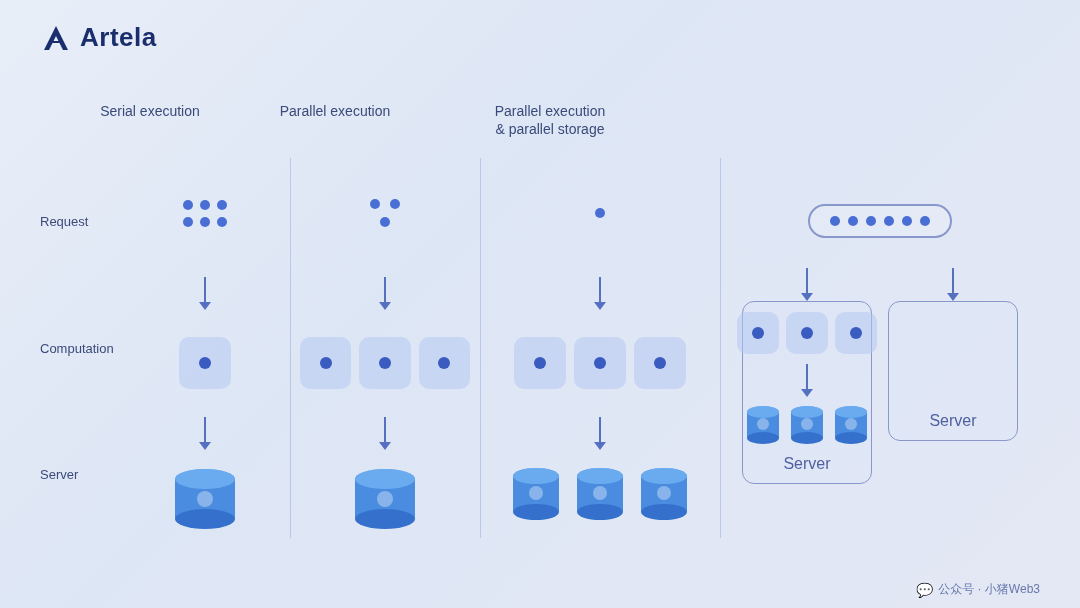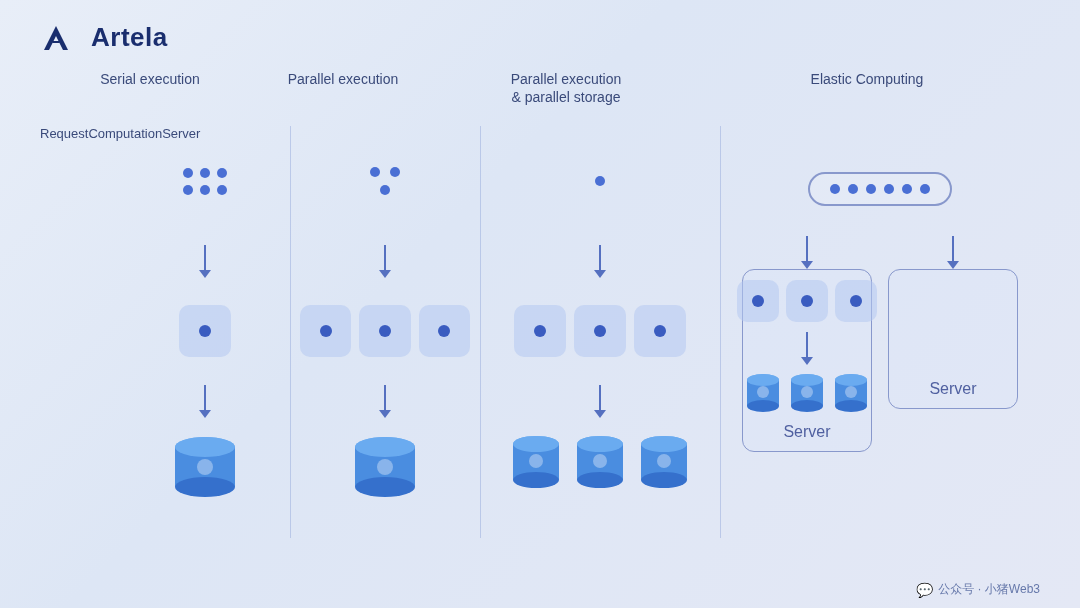--- a/index.html
+++ b/index.html
@@ -11,21 +11,21 @@
       overflow: hidden;
       position: relative;
     }
 
     .logo-area {
       position: absolute;
       top: 22px;
       left: 40px;
       display: flex;
       align-items: center;
-      gap: 19px;
+      gap: 8px;
       text-align: center;
     }
     .logo-text {
       font-size: 26px;
       font-weight: 700;
       color: #1a2e6e;
       letter-spacing: 0.5px;
     }
     .logo-icon {
       width: 32px;
@@ -38,42 +38,43 @@
       left: 40px;
       right: 40px;
       bottom: 30px;
       display: flex;
       flex-direction: column;
     }
 
     .columns-header {
       display: grid;
       grid-template-columns: 180px 190px 240px 1fr;
-      gap: 8px;
+      gap: 0;
       margin-bottom: 20px;
       padding-left: 20px;
+      margin-top: 32px;
     }
 
     .col-header {
       font-size: 14px;
       font-weight: 500;
       color: #3a4a7a;
       text-align: center;
       line-height: 1.3;
     }
 
     .row-labels-and-diagram {
       display: flex;
       flex: 1;
       position: relative;
     }
 
     .row-labels {
       display: flex;
-      flex-direction: row;
+      flex-direction: column;
       justify-content: space-around;
       width: 80px;
       padding-bottom: 40px;
     }
 
     .row-label {
       font-size: 13px;
       color: #3a4a7a;
       font-weight: 400;
     }
@@ -289,23 +290,20 @@
   <div class="columns-header">
     <div class="col-header">
       <span>Serial execution</span>
     </div>
     <div class="col-header">
       <span>Parallel execution</span>
     </div>
     <div class="col-header">
       <span>Parallel execution</span><br>
       <span>&amp; parallel storage</span>
-    </div>
-    <div class="col-header">
-      <span>Elastic Computing</span>
     </div>
   </div>
 
   <div class="row-labels-and-diagram">
 
     <div class="row-labels">
       <div class="row-label">Request</div>
       <div class="row-label">Computation</div>
       <div class="row-label">Server</div>
     </div>

